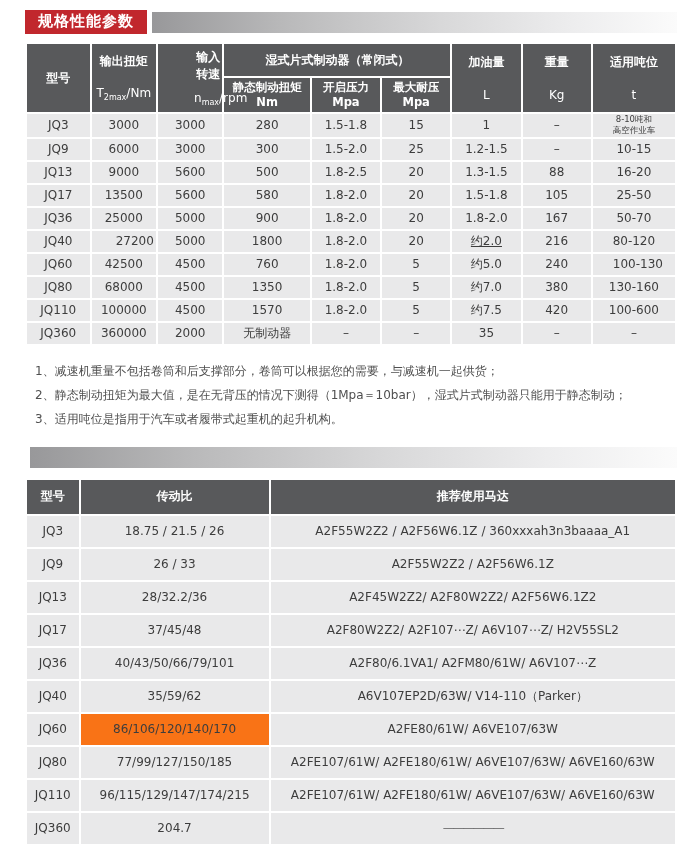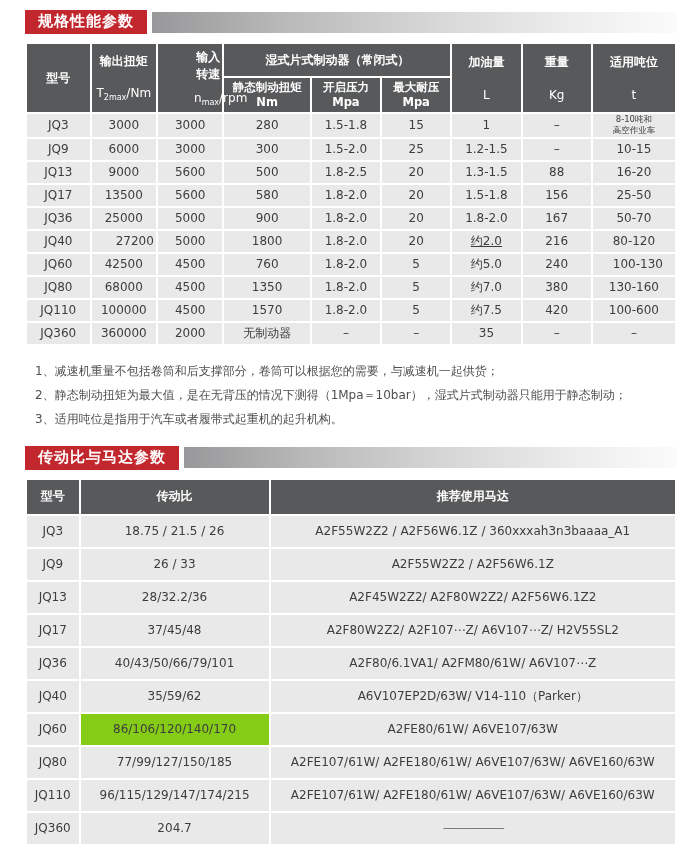--- a/index.html
+++ b/index.html
@@ -163,21 +163,21 @@
             <td style="background: rgb(233, 233, 234);">16-20</td>
           </tr>
           <tr>
             <td style="background: rgb(233, 233, 234);">JQ17</td>
             <td style="background: rgb(233, 233, 234);">13500</td>
             <td style="background: rgb(233, 233, 234);">5600</td>
             <td style="background: rgb(233, 233, 234);">580</td>
             <td style="background: rgb(233, 233, 234);">1.8-2.0</td>
             <td style="background: rgb(233, 233, 234);">20</td>
             <td style="background: rgb(233, 233, 234);">1.5-1.8</td>
-            <td style="background: rgb(233, 233, 234);">156</td>
+            <td style="background: rgb(233, 233, 234);">105</td>
             <td style="background: rgb(233, 233, 234);">25-50</td>
           </tr>
           <tr>
             <td style="background: rgb(233, 233, 234);">JQ36</td>
             <td style="background: rgb(233, 233, 234);">25000</td>
             <td style="background: rgb(233, 233, 234);">5000</td>
             <td style="background: rgb(233, 233, 234);">900</td>
             <td style="background: rgb(233, 233, 234);">1.8-2.0</td>
             <td style="background: rgb(233, 233, 234);">20</td>
             <td style="background: rgb(233, 233, 234);">1.8-2.0</td>
@@ -244,21 +244,20 @@
 
     <ol class="notes">
       <li>1、减速机重量不包括卷筒和后支撑部分，卷筒可以根据您的需要，与减速机一起供货；</li>
       <li>2、静态制动扭矩为最大值，是在无背压的情况下测得（1Mpa＝10bar），湿式片式制动器只能用于静态制动；</li>
       <li>3、适用吨位是指用于汽车或者履带式起重机的起升机构。</li>
     </ol>
   </section>
 
   <section class="section-2">
     <div class="title-bar">
-      <div class="chip" style="background: rgb(193, 39, 45);">传动比与马达参数</div>
       <div class="grad"></div>
     </div>
 
     <table class="ratio-table">
       <colgroup>
         <col style="width:8%">
           <col style="width:29.2%">
           <col style="width:62.8%">
       </colgroup>
       <thead>
@@ -294,21 +293,21 @@
             <td style="background: rgb(233, 233, 234);">40/43/50/66/79/101</td>
             <td style="background: rgb(233, 233, 234);">A2F80/6.1VA1/ A2FM80/61W/ A6V107⋯Z</td>
           </tr>
           <tr>
             <td style="background: rgb(233, 233, 234);">JQ40</td>
             <td style="background: rgb(233, 233, 234);">35/59/62</td>
             <td style="background: rgb(233, 233, 234);">A6V107EP2D/63W/ V14-110（Parker）</td>
           </tr>
           <tr>
             <td style="background: rgb(233, 233, 234);">JQ60</td>
-            <td style="background: #84cc16; margin-left: 44px;">86/106/120/140/170</td>
+            <td style="background: #f97316; margin-left: 44px;">86/106/120/140/170</td>
             <td style="background: rgb(233, 233, 234);">A2FE80/61W/ A6VE107/63W</td>
           </tr>
           <tr>
             <td style="background: rgb(233, 233, 234);">JQ80</td>
             <td style="background: rgb(233, 233, 234);">77/99/127/150/185</td>
             <td style="background: rgb(233, 233, 234);">A2FE107/61W/ A2FE180/61W/ A6VE107/63W/ A6VE160/63W</td>
           </tr>
           <tr>
             <td style="background: rgb(233, 233, 234);">JQ110</td>
             <td style="background: rgb(233, 233, 234);">96/115/129/147/174/215</td>

